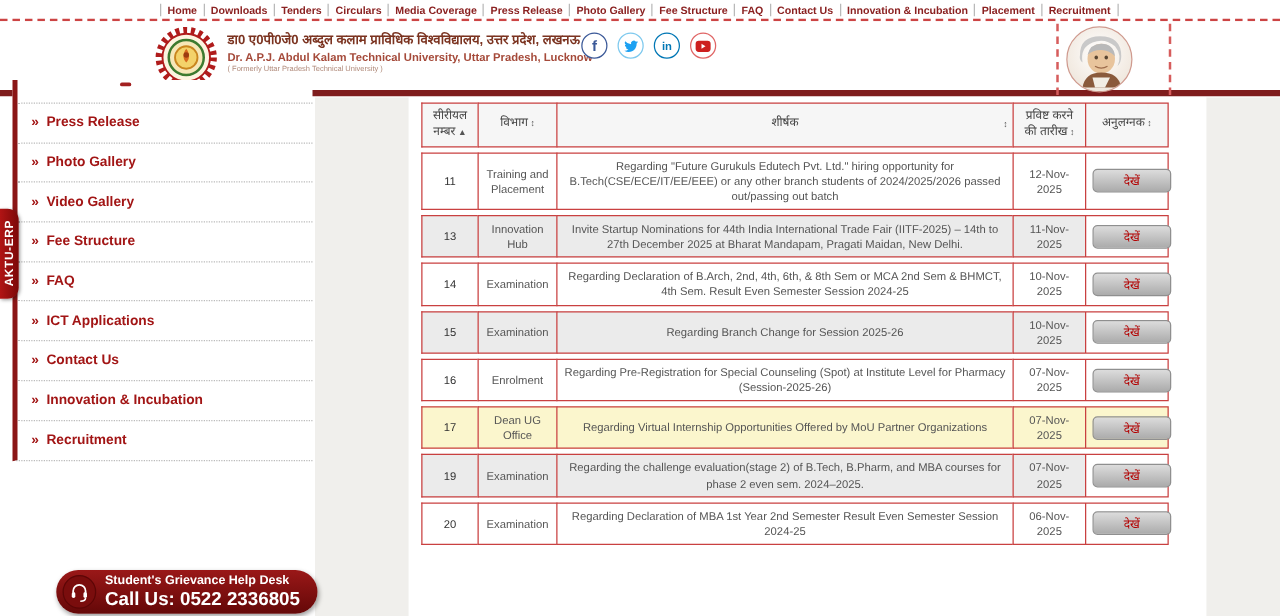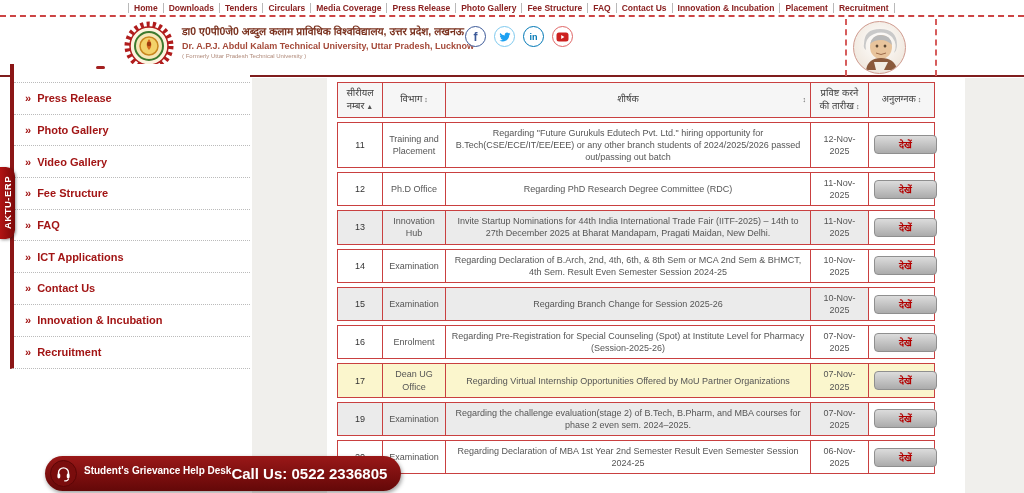--- a/index.html
+++ b/index.html
@@ -16,21 +16,21 @@
   .nav-item {
     font-size:8.5px; font-weight:bold; color:#8b2222;
     padding:0 5px; border-right:1px solid #b9b9b9; white-space:nowrap; cursor:pointer;
   }
   .nav-item:first-child { border-left:1px solid #b9b9b9; }
   .dashed-line {
     position:absolute; top:15px; left:0; width:100%;
     border-top:2px dashed #cc4444;
   }
   
-  .header { position:absolute; top:17px; left:0; width:100%; height:60px; background:#fff; border-bottom:2px solid #7f1d1d; }
+  .header { position:absolute; top:17px; left:0; width:100%; height:60px; background:#fff; border-bottom:5px solid #7f1d1d; }
   .logo { position:absolute; left:124px; top:4px; width:50px; height:50px; }
   .titles { position:absolute; left:182px; top:7px; }
   .title-hi { font-size:10.5px; font-weight:bold; color:#7b3320; }
   .title-en { font-size:9px; font-weight:bold; color:#a54a3a; margin-top:3px; }
   .title-form { font-size:6px; color:#b08a7a; margin-top:2px; }
   .socials { position:absolute; left:465px; top:9px; display:flex; gap:8px; }
   .soc {
     width:21px; height:21px; border-radius:50%; background:#fff;
     display:flex; align-items:center; justify-content:center; cursor:pointer;
   }
@@ -103,36 +103,36 @@
     position:relative; cursor:pointer;
   }
   .sort { font-size:7px; color:#555; margin-left:2px; }
   .sort-right { position:absolute; right:4px; top:50%; transform:translateY(-50%); margin:0; }
   td.cell-sno { color:#333; }
   tr.bg-gray td:not(.cell-attach) { background:#ebebeb; }
   tr.bg-yellow td { background:#fbf6cd; }
   .view-btn {
     display:inline-block; background:linear-gradient(#dcdcdc,#ababab);
     border:1px solid #8f8f8f; border-radius:4px; padding:2px 24px;
-    color:#b30000; font-weight:bold; font-size:9.5px; cursor:pointer;
+    color:#b30000; font-weight:normal; font-size:9.5px; cursor:pointer;
     font-family:"Liberation Sans",sans-serif;
   }
   
   .grievance {
     position:absolute; left:45px; top:456px; height:35px; z-index:6;
     background:linear-gradient(#9a1818,#640808);
     border-radius:18px; display:flex; align-items:center; padding:0 14px 0 5px;
     box-shadow:1px 2px 4px rgba(0,0,0,.4); cursor:pointer;
   }
   .gr-icon {
     width:27px; height:27px; border-radius:50%; background:#7a0d0d;
     display:flex; align-items:center; justify-content:center; margin-right:7px;
     border:1px solid #5c0606;
   }
-  .gr-text { display:flex; flex-direction:row; line-height:1.15; }
+  .gr-text { display:flex; flex-direction:column; line-height:1.15; }
   .gr-l1 { color:#ffffff; font-size:10px; font-weight:bold; }
   .gr-l2 { color:#ffffff; font-size:15px; font-weight:bold; }
 </style>
 </head>
 <body>
 
 <div class="page">
 
   <div class="topnav" id="top-nav">
       <div class="nav-item">Home</div>
@@ -273,27 +273,20 @@
           </tr>
         </thead>
       <tbody id="table-body">
           <tr class="bg-white">
             <td class="cell-sno">11</td>
             <td class="cell-dept">Training and Placement</td>
             <td class="cell-title">Regarding "Future Gurukuls Edutech Pvt. Ltd." hiring opportunity for B.Tech(CSE/ECE/IT/EE/EEE) or any other branch students of 2024/2025/2026 passed out/passing out batch</td>
             <td class="cell-date">12-Nov-2025</td>
             <td class="cell-attach"><button class="view-btn">देखें</button></td>
           </tr>
-          <tr class="bg-white">
-            <td class="cell-sno">12</td>
-            <td class="cell-dept">Ph.D Office</td>
-            <td class="cell-title">Regarding PhD Research Degree Committee (RDC)</td>
-            <td class="cell-date">11-Nov-2025</td>
-            <td class="cell-attach"><button class="view-btn">देखें</button></td>
-          </tr>
           <tr class="bg-gray">
             <td class="cell-sno">13</td>
             <td class="cell-dept">Innovation Hub</td>
             <td class="cell-title">Invite Startup Nominations for 44th India International Trade Fair (IITF-2025) – 14th to 27th December 2025 at Bharat Mandapam, Pragati Maidan, New Delhi.</td>
             <td class="cell-date">11-Nov-2025</td>
             <td class="cell-attach"><button class="view-btn">देखें</button></td>
           </tr>
           <tr class="bg-white">
             <td class="cell-sno">14</td>
             <td class="cell-dept">Examination</td>

